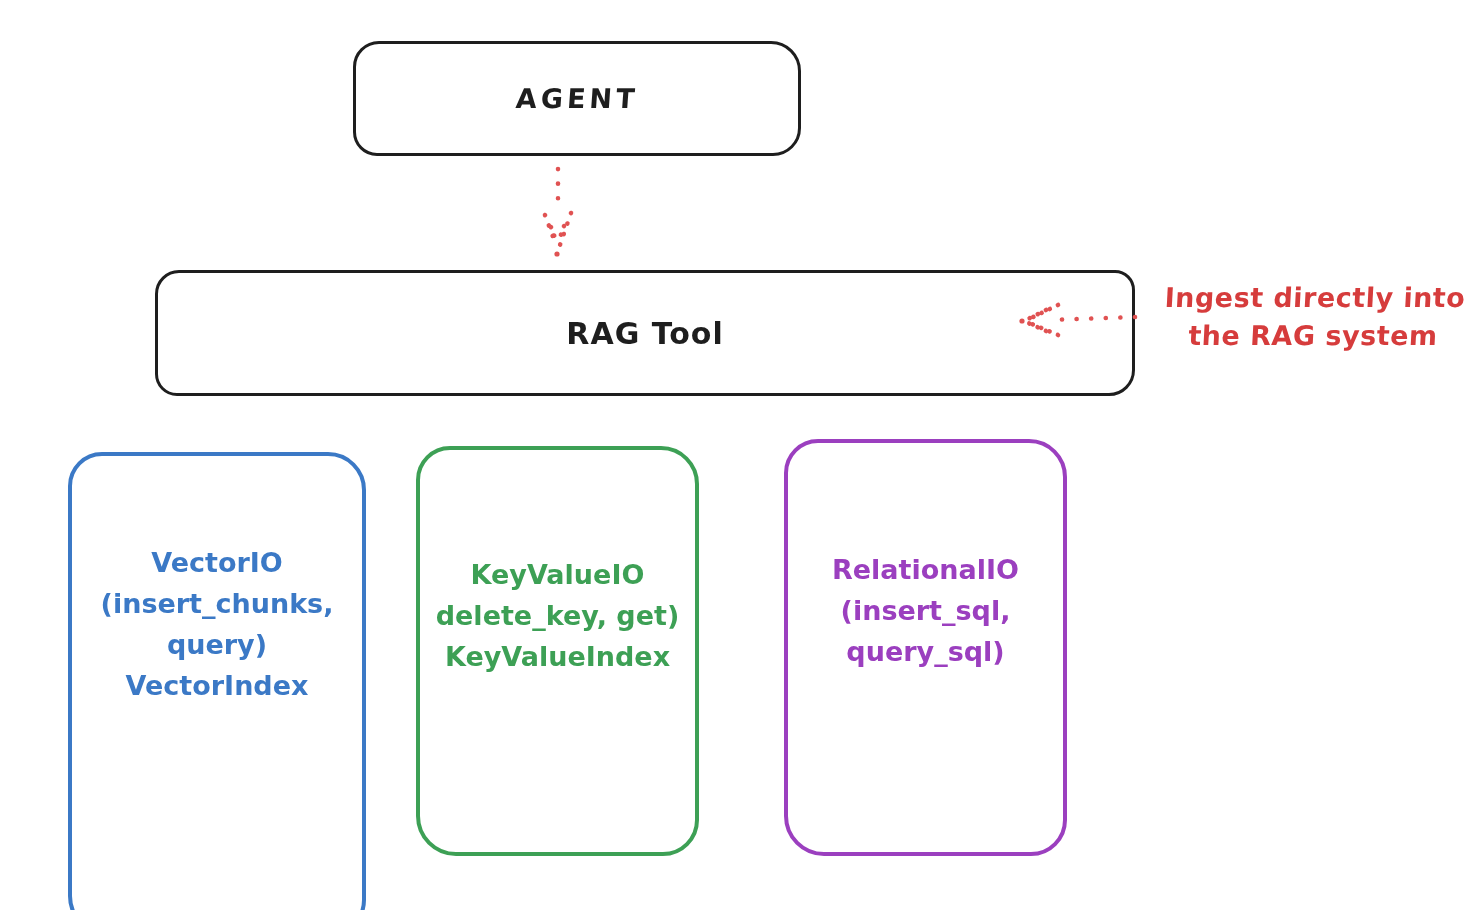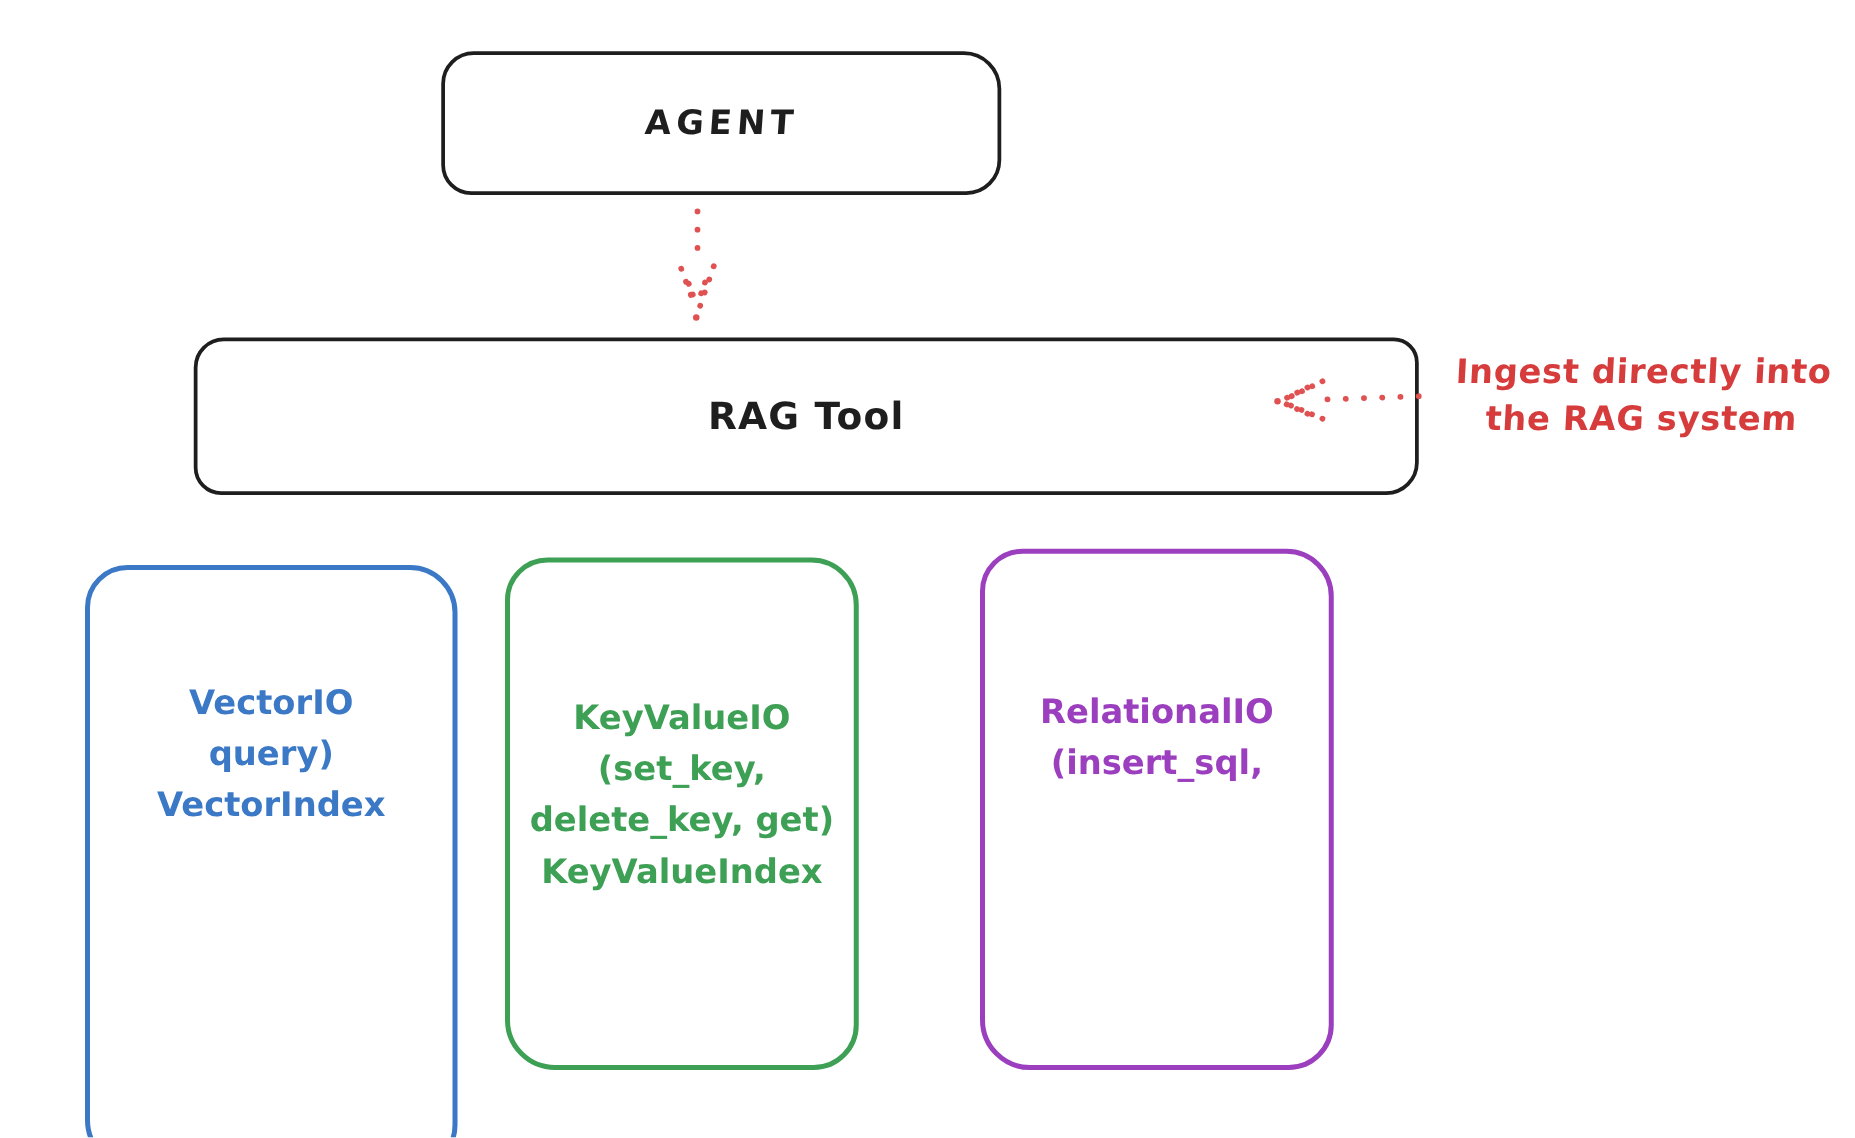--- a/index.html
+++ b/index.html
@@ -59,21 +59,21 @@
     font-size:27px;font-weight:600;line-height:41px;
     border-radius:34px 38px 36px 40px;
   }
   .backend-box .index-label{}
   .box-vector{
     left:68px;top:452px;width:298px;height:484px;
     border-color:var(--blue);color:var(--blue);
     padding-top:86px;
   }
   .box-keyvalue{
-    left:404px;top:446px;width:283px;height:410px;
+    left:416px;top:446px;width:283px;height:410px;
     border-color:var(--green);color:var(--green);
     padding-top:104px;
   }
   .box-relational{
     left:784px;top:439px;width:283px;height:417px;
     border-color:var(--purple);color:var(--purple);
     padding-top:106px;
   }
   .arrow-layer{
     position:absolute;left:0;top:0;width:1484px;height:910px;
@@ -122,29 +122,30 @@
     </g>
   </svg>
 
   <div class="annotation">
     <div>Ingest directly into</div>
     <div>the RAG system</div>
   </div>
 
   <div class="backend-box box-vector">
     <div>VectorIO</div>
+    <div>(insert_chunks,</div>
     <div>query)</div>
     <div class="index-label">VectorIndex</div>
   </div>
 
   <div class="backend-box box-keyvalue">
     <div>KeyValueIO</div>
-    <div>(set_key,</div>
     <div>delete_key, get)</div>
     <div class="index-label">KeyValueIndex</div>
   </div>
 
   <div class="backend-box box-relational">
     <div>RelationalIO</div>
     <div>(insert_sql,</div>
+    <div>query_sql)</div>
   </div>
 
 </div>
 
 </body></html>

